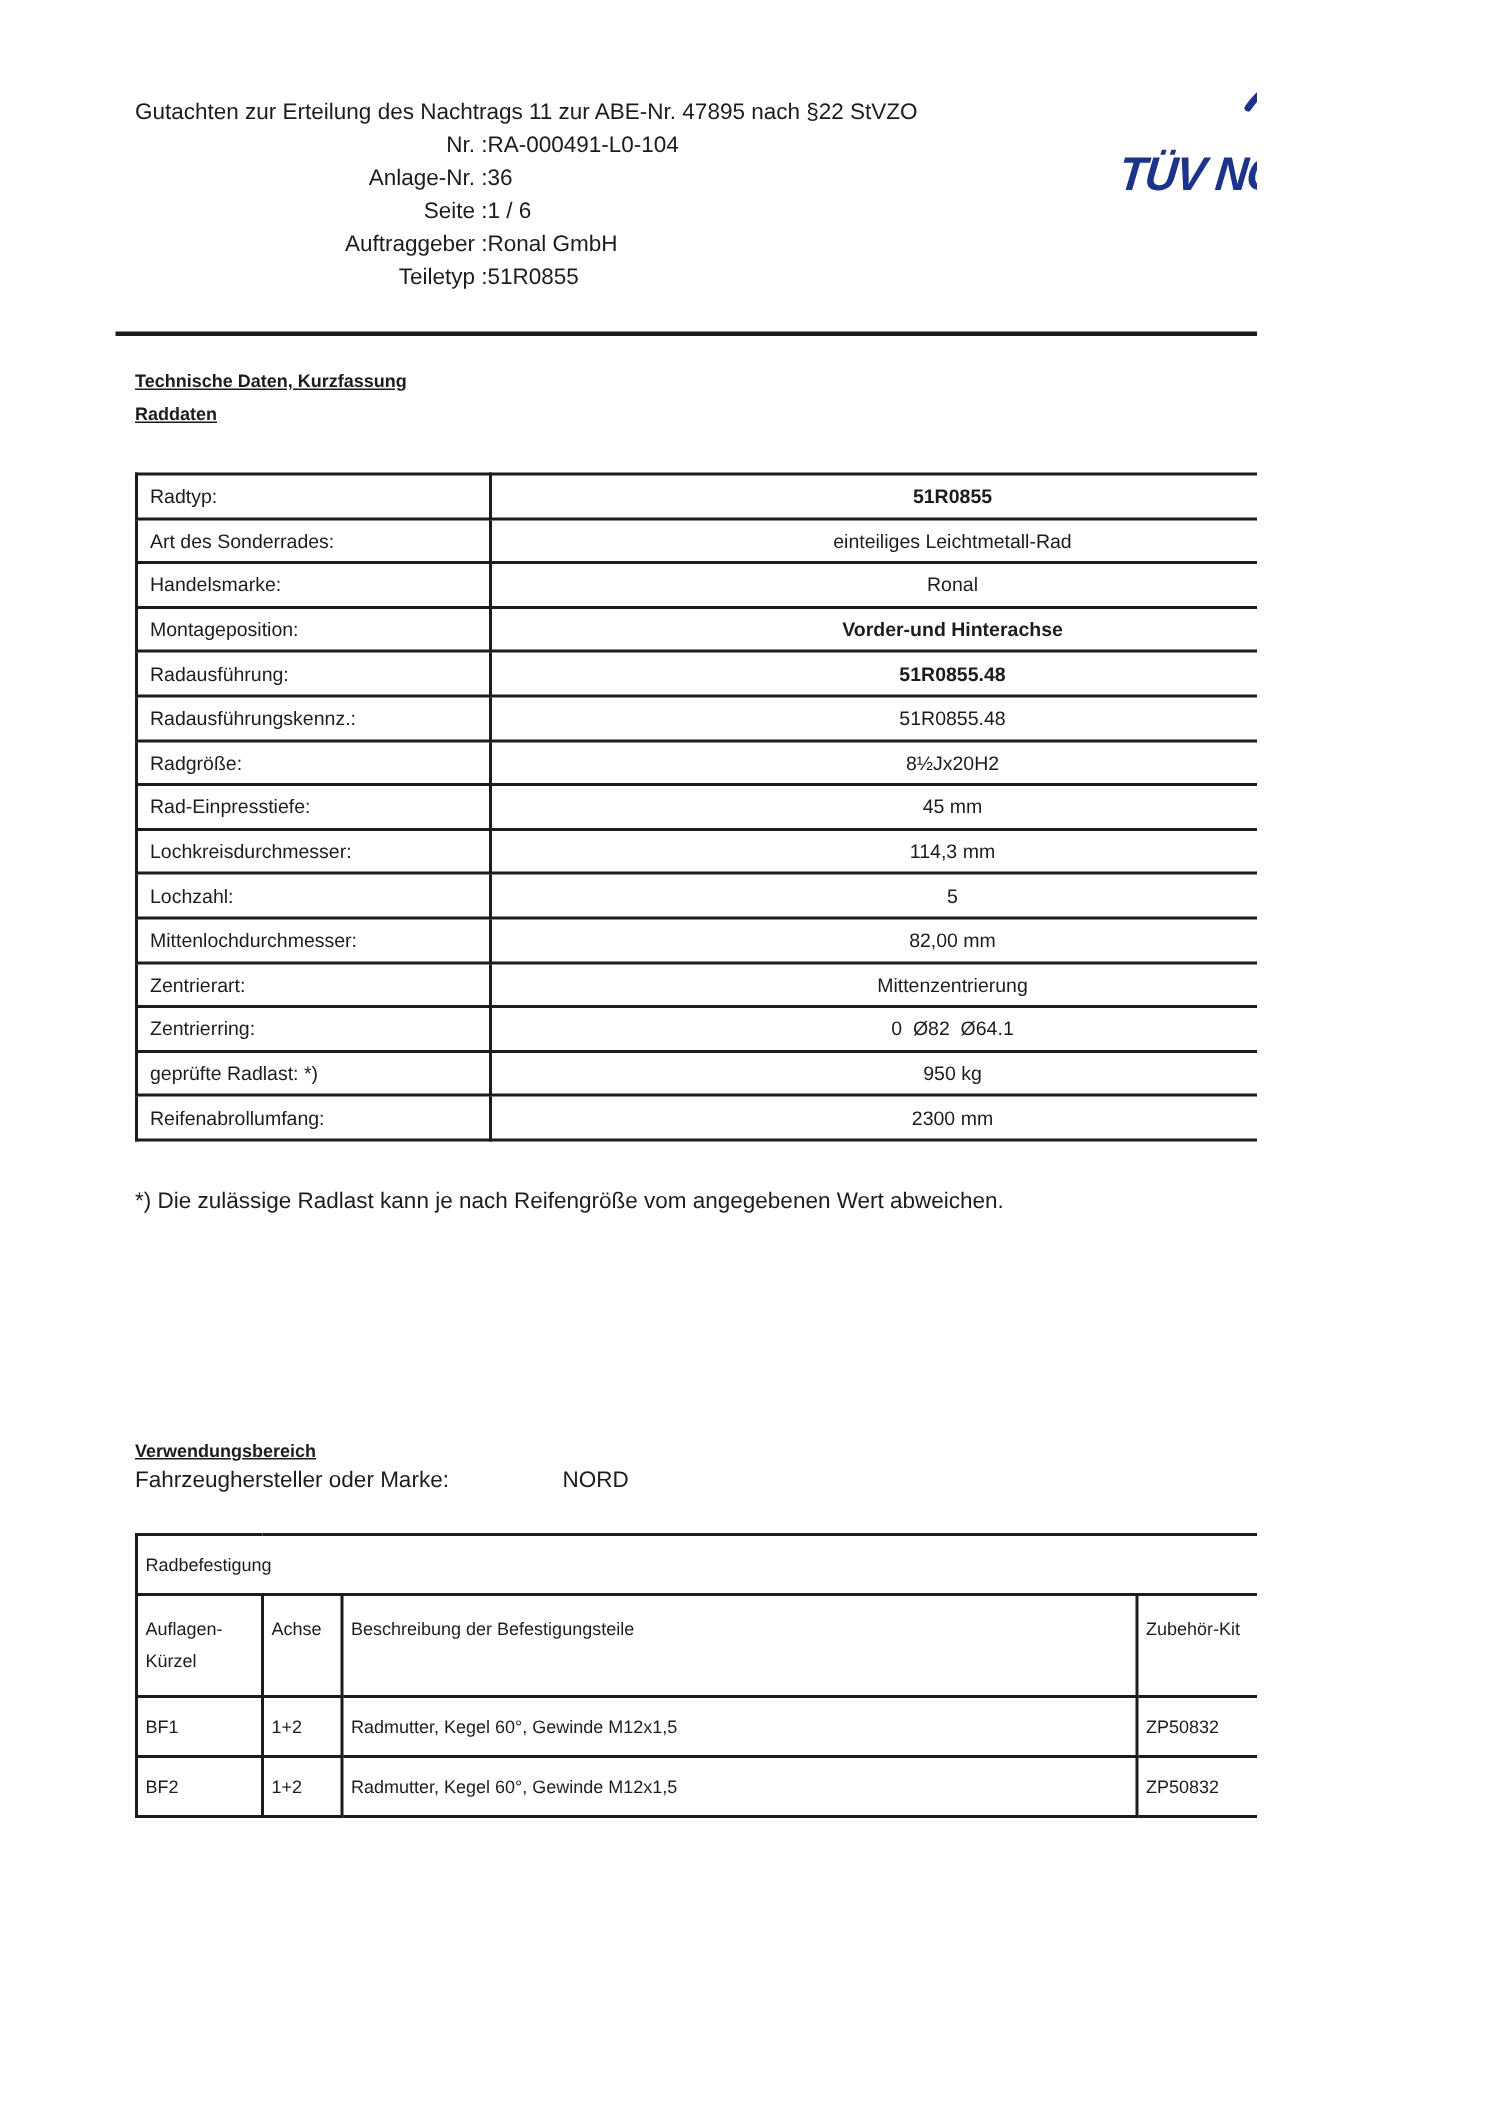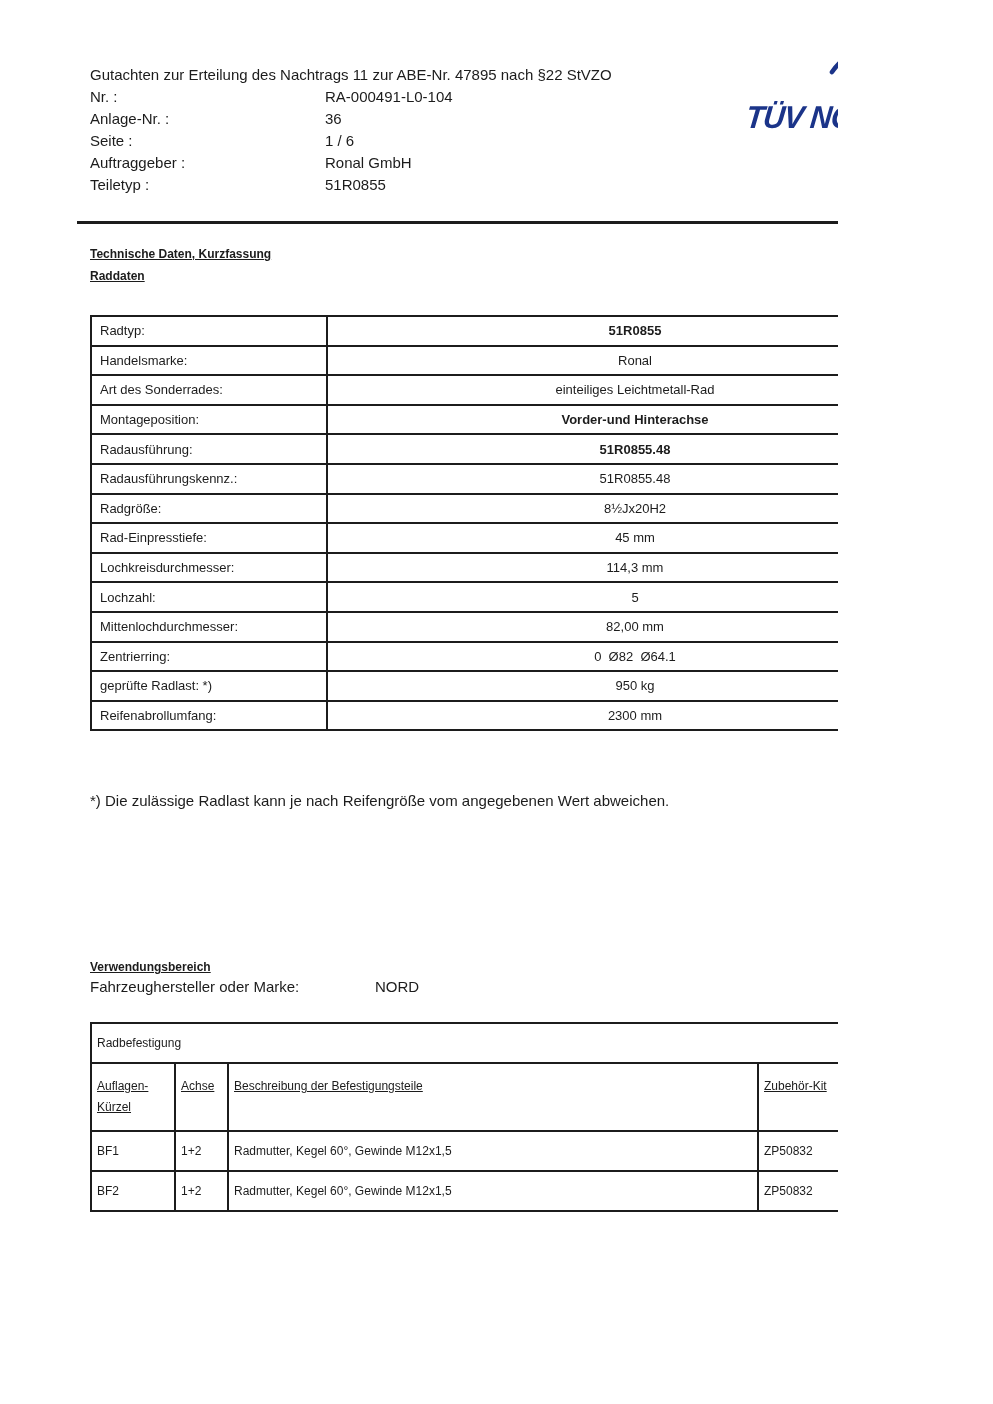--- a/index.html
+++ b/index.html
@@ -10,21 +10,21 @@
     background:#ffffff;
     font-family:"Liberation Sans", sans-serif;
     font-size:15px;
     color:#1c1c1c;
     overflow:hidden;
   }
 
   
   .header-block { position:absolute; left:90px; top:66px; width:660px; }
   .title-line { height:22px; white-space:nowrap; }
-  .hfield { display:flex; height:22px; }
+  .hfield { display:flex; height:22px;text-align:right; }
   .hlabel { width:235px; flex:0 0 235px; }
   .hvalue { white-space:pre-wrap; }
 
   
   .logo { position:absolute; left:742px; top:34px; width:220px; height:142px; }
   .logo svg { position:absolute; left:0; top:0; }
   .logo-wordmark {
     position:absolute; left:4px; top:66px;
     font-size:30px; font-weight:bold; font-style:italic;
     letter-spacing:-1px; white-space:nowrap;
@@ -73,21 +73,21 @@
   .radbefestigung { position:absolute; left:90px; top:1022px; width:854px; }
   .radbefestigung table { border-collapse:collapse; width:100%; table-layout:fixed; }
   .radbefestigung td, .radbefestigung th {
     border:2px solid #1c1c1c;
     font-size:12px; font-weight:normal;
     text-align:left;
     padding:12px 5px;
     vertical-align:top;
   }
   .radbefestigung tr.title-row td { height:24px; vertical-align:middle; }
-  .radbefestigung tr.head-row th { height:44px; line-height:21px;text-decoration:underline; }
+  .radbefestigung tr.head-row th { height:44px; line-height:21px; }
   .radbefestigung tr.data-row td { height:22px; vertical-align:middle; }
 </style>
 </head>
 <body>
 
 <div class="page">
 
   <div class="header-block">
     <div class="title-line">Gutachten zur Erteilung des Nachtrags 11 zur ABE-Nr. 47895 nach §22 StVZO</div>
     <div class="hfield">
@@ -128,26 +128,26 @@
   </div>
 
   <div class="raddaten">
     <table>
       <tbody>
         <tr class="bold">
           <td class="lbl">Radtyp:</td>
           <td class="val">51R0855</td>
         </tr>
         <tr>
+          <td class="lbl">Art des Sonderrades:</td>
+          <td class="val">einteiliges Leichtmetall-Rad</td>
+        </tr>
+        <tr>
           <td class="lbl">Handelsmarke:</td>
           <td class="val">Ronal</td>
-        </tr>
-        <tr>
-          <td class="lbl">Art des Sonderrades:</td>
-          <td class="val">einteiliges Leichtmetall-Rad</td>
         </tr>
         <tr class="bold">
           <td class="lbl">Montageposition:</td>
           <td class="val">Vorder-und Hinterachse</td>
         </tr>
         <tr class="bold">
           <td class="lbl">Radausführung:</td>
           <td class="val">51R0855.48</td>
         </tr>
         <tr>
@@ -166,20 +166,24 @@
           <td class="lbl">Lochkreisdurchmesser:</td>
           <td class="val">114,3 mm</td>
         </tr>
         <tr>
           <td class="lbl">Lochzahl:</td>
           <td class="val">5</td>
         </tr>
         <tr>
           <td class="lbl">Mittenlochdurchmesser:</td>
           <td class="val">82,00 mm</td>
+        </tr>
+        <tr>
+          <td class="lbl">Zentrierart:</td>
+          <td class="val">Mittenzentrierung</td>
         </tr>
         <tr>
           <td class="lbl">Zentrierring:</td>
           <td class="val">0  Ø82  Ø64.1</td>
         </tr>
         <tr>
           <td class="lbl">geprüfte Radlast: *)</td>
           <td class="val">950 kg</td>
         </tr>
         <tr>

